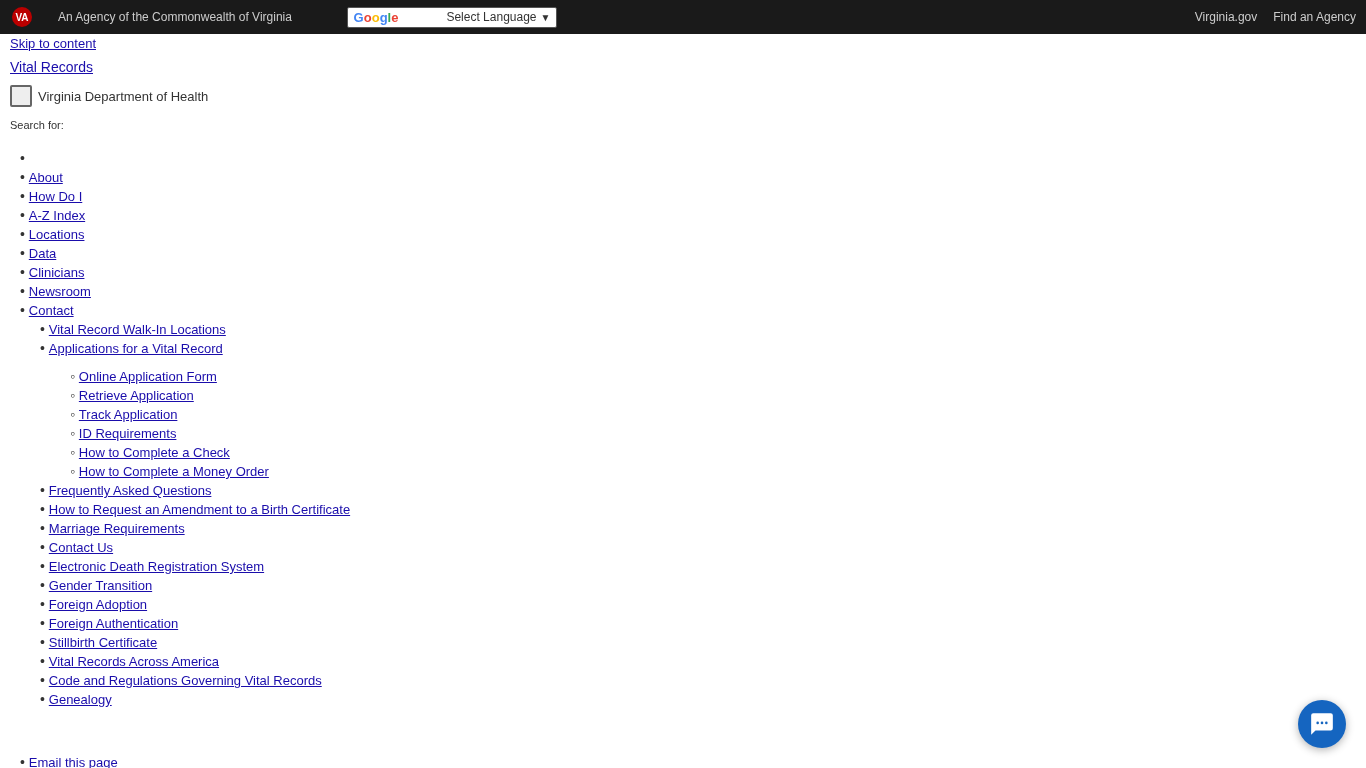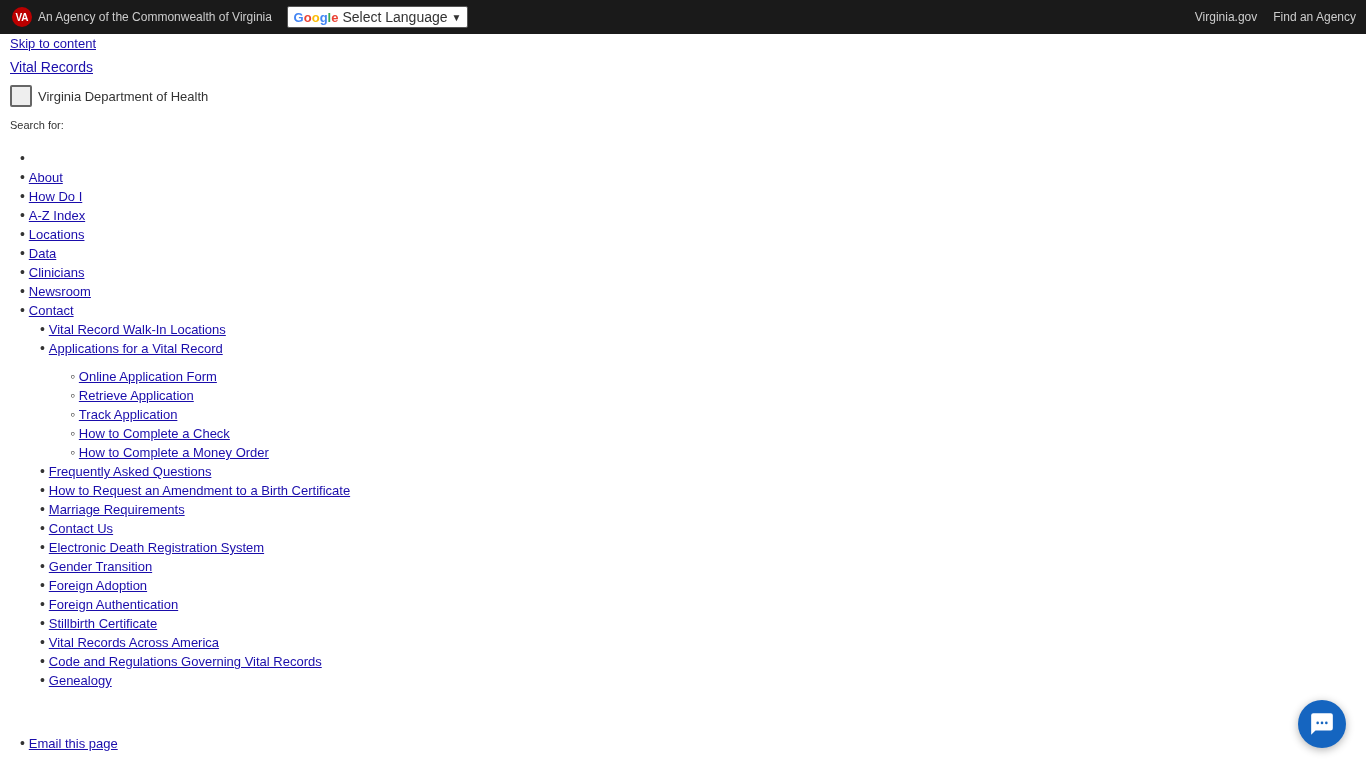--- a/index.html
+++ b/index.html
@@ -11,21 +11,21 @@
       color: #ccc;
       font-size: 12px;
       padding: 5px 10px;
       display: flex;
       align-items: center;
       justify-content: space-between;
     }
     #top-bar-left {
       display: flex;
       align-items: center;
-      gap: 4px;
+      gap: 24px;
     }
     #top-bar-right {
       display: flex;
       align-items: flex-end;
       gap: 16px;
     }
     #top-bar-right a {
       color: #ccc;
       text-decoration: none;
       font-size: 12px;
@@ -49,21 +49,21 @@
       cursor: pointer;
     }
     .google-translate .g-logo {
       font-weight: bold;
       font-size: 13px;
     }
     .g-blue { color: #4285F4; }
     .g-red { color: #EA4335; }
     .g-yellow { color: #FBBC05; }
     .g-green { color: #34A853; }
-    .google-translate span.label { font-size: 14px; color: #333; }
+    .google-translate span.label { font-size: 12px; color: #333; margin-left: 44px; }
     .google-translate span.arrow { font-size: 10px; color: #333; }
 
     
     #skip-link {
       display: block;
       color: #1a0dab;
       text-decoration: underline;
       font-size: 13px;
       padding: 2px 10px;
       background: #fff;
@@ -291,20 +291,23 @@
         <li>
           <a href="#">Online Application Form</a>
         </li>
         <li>
           <a href="#">Retrieve Application</a>
         </li>
         <li>
           <a href="#">Track Application</a>
         </li>
         <li>
+          <a href="#">ID Requirements</a>
+        </li>
+        <li>
           <a href="#">How to Complete a Check</a>
         </li>
         <li>
           <a href="#">How to Complete a Money Order</a>
         </li>
       </ul>
     </li>
     <li>
       <a href="#">Frequently Asked Questions</a>
     </li>

